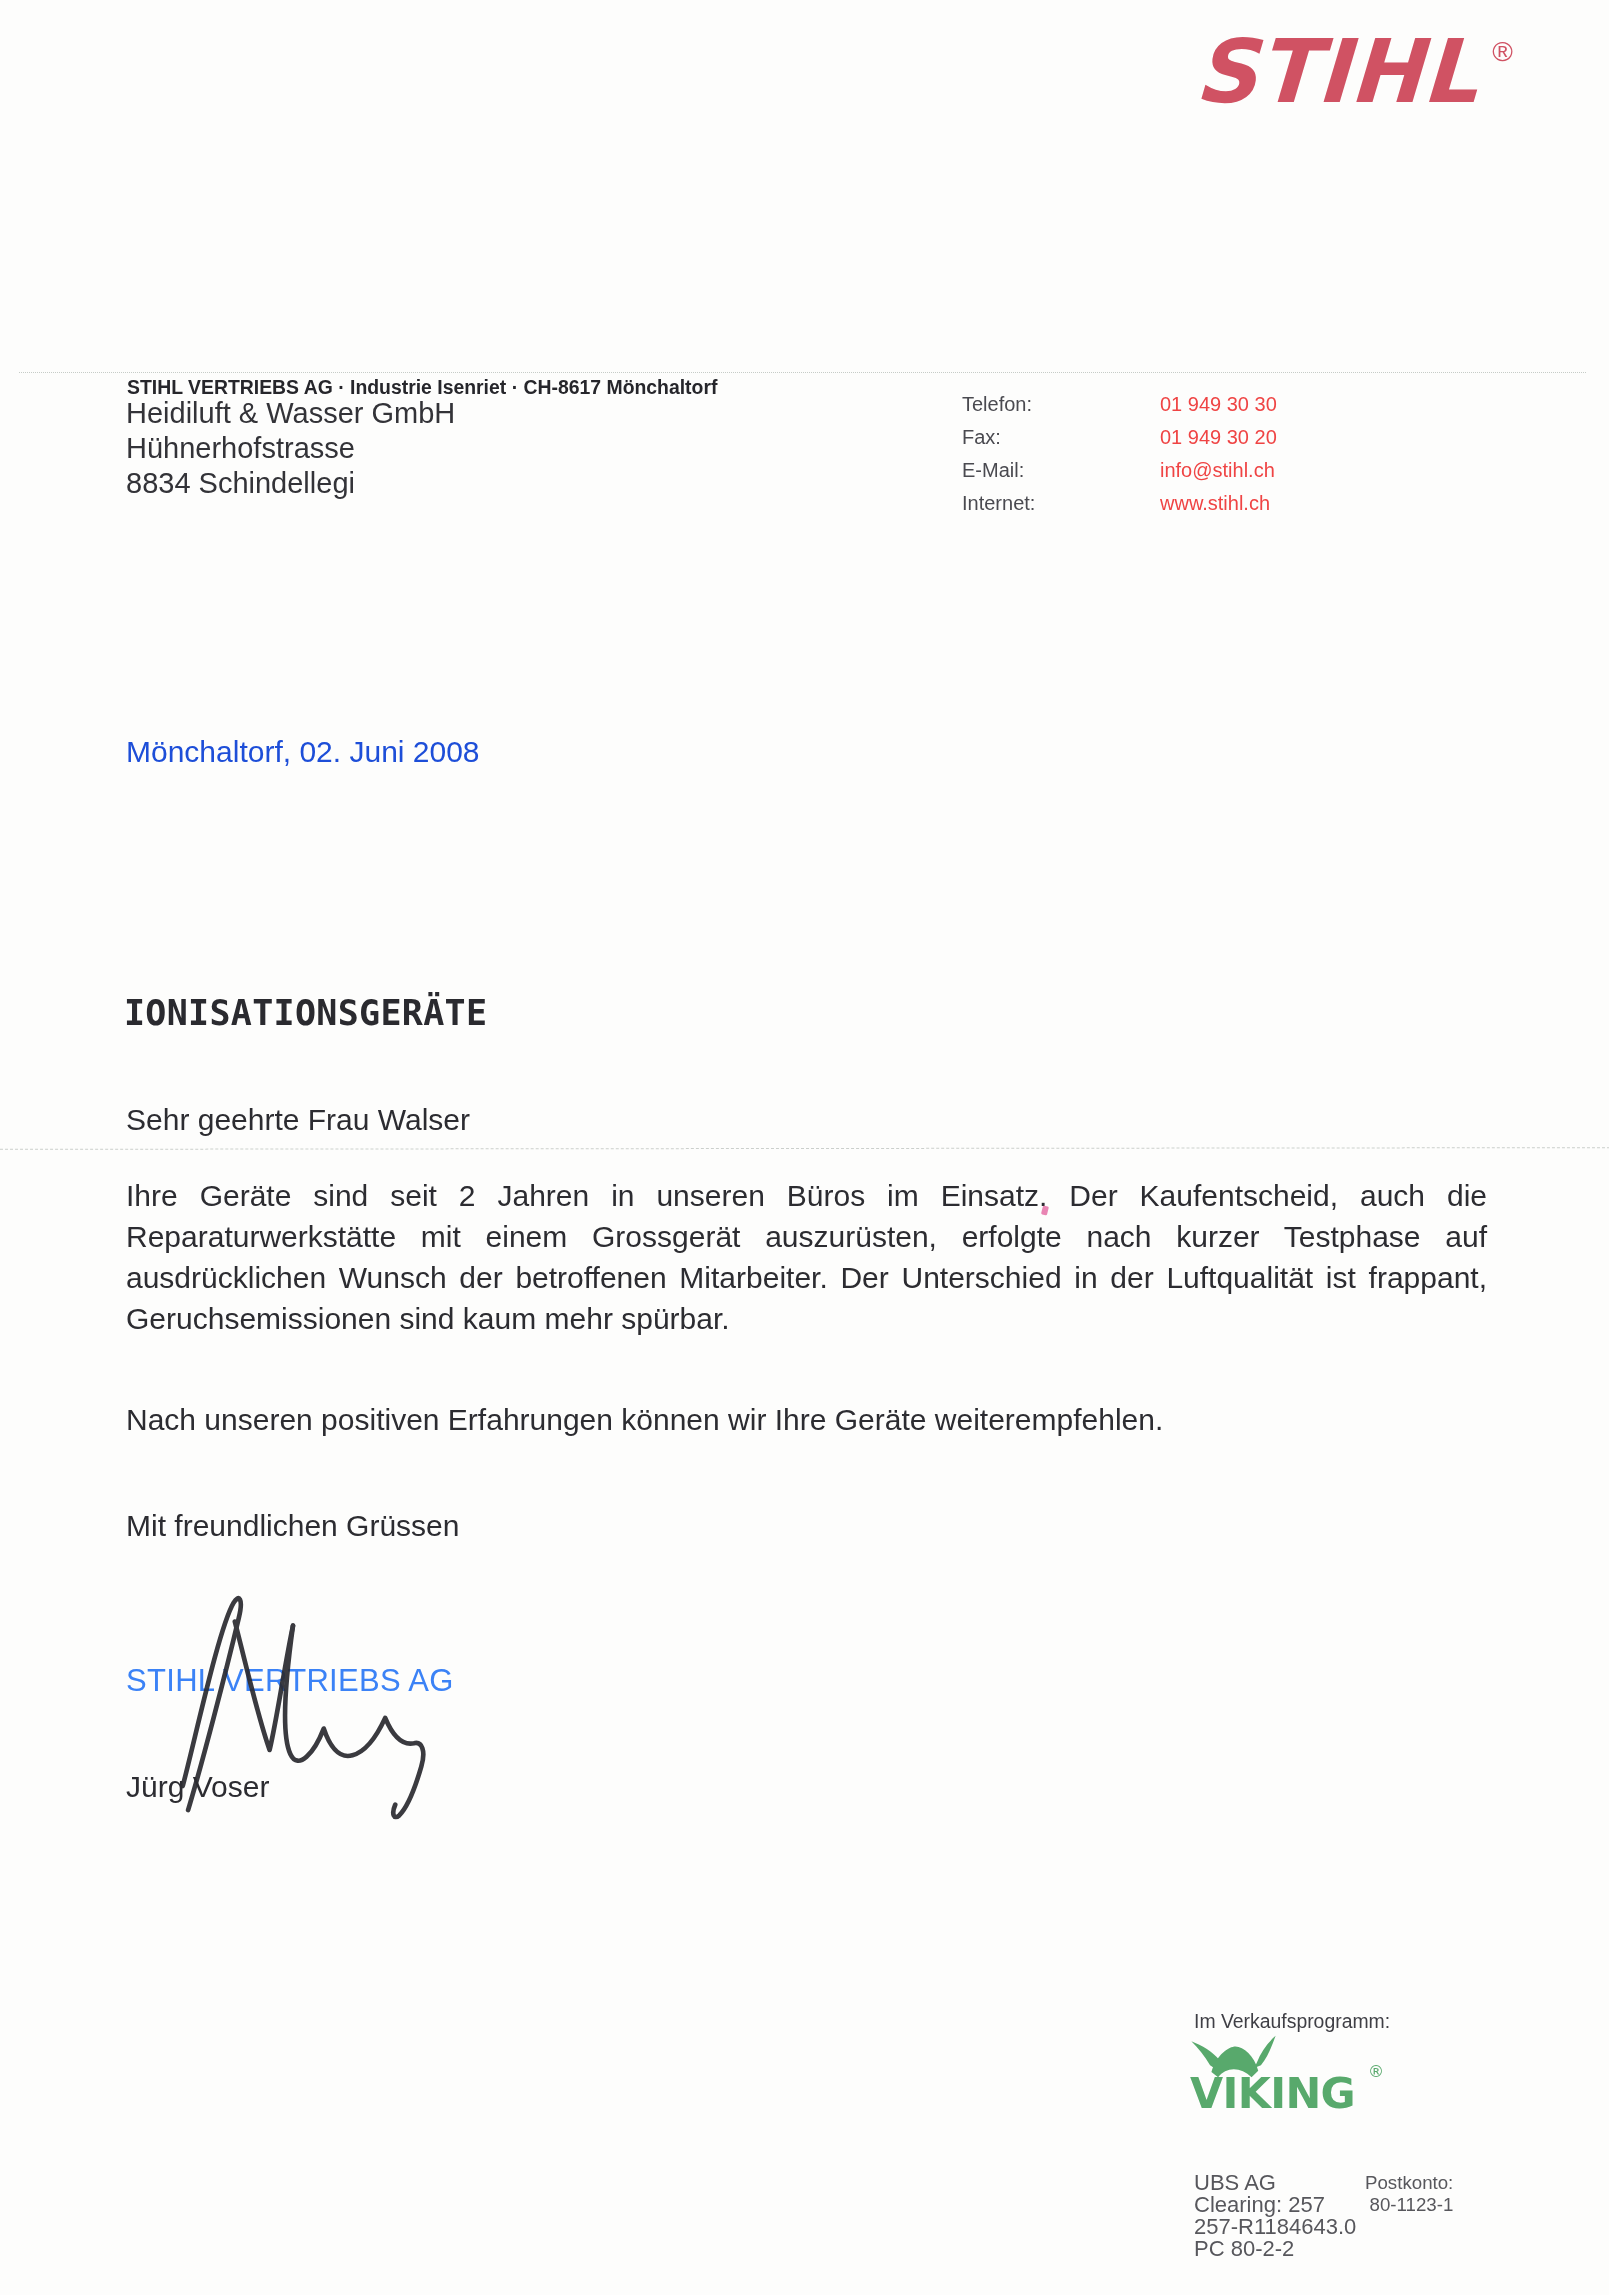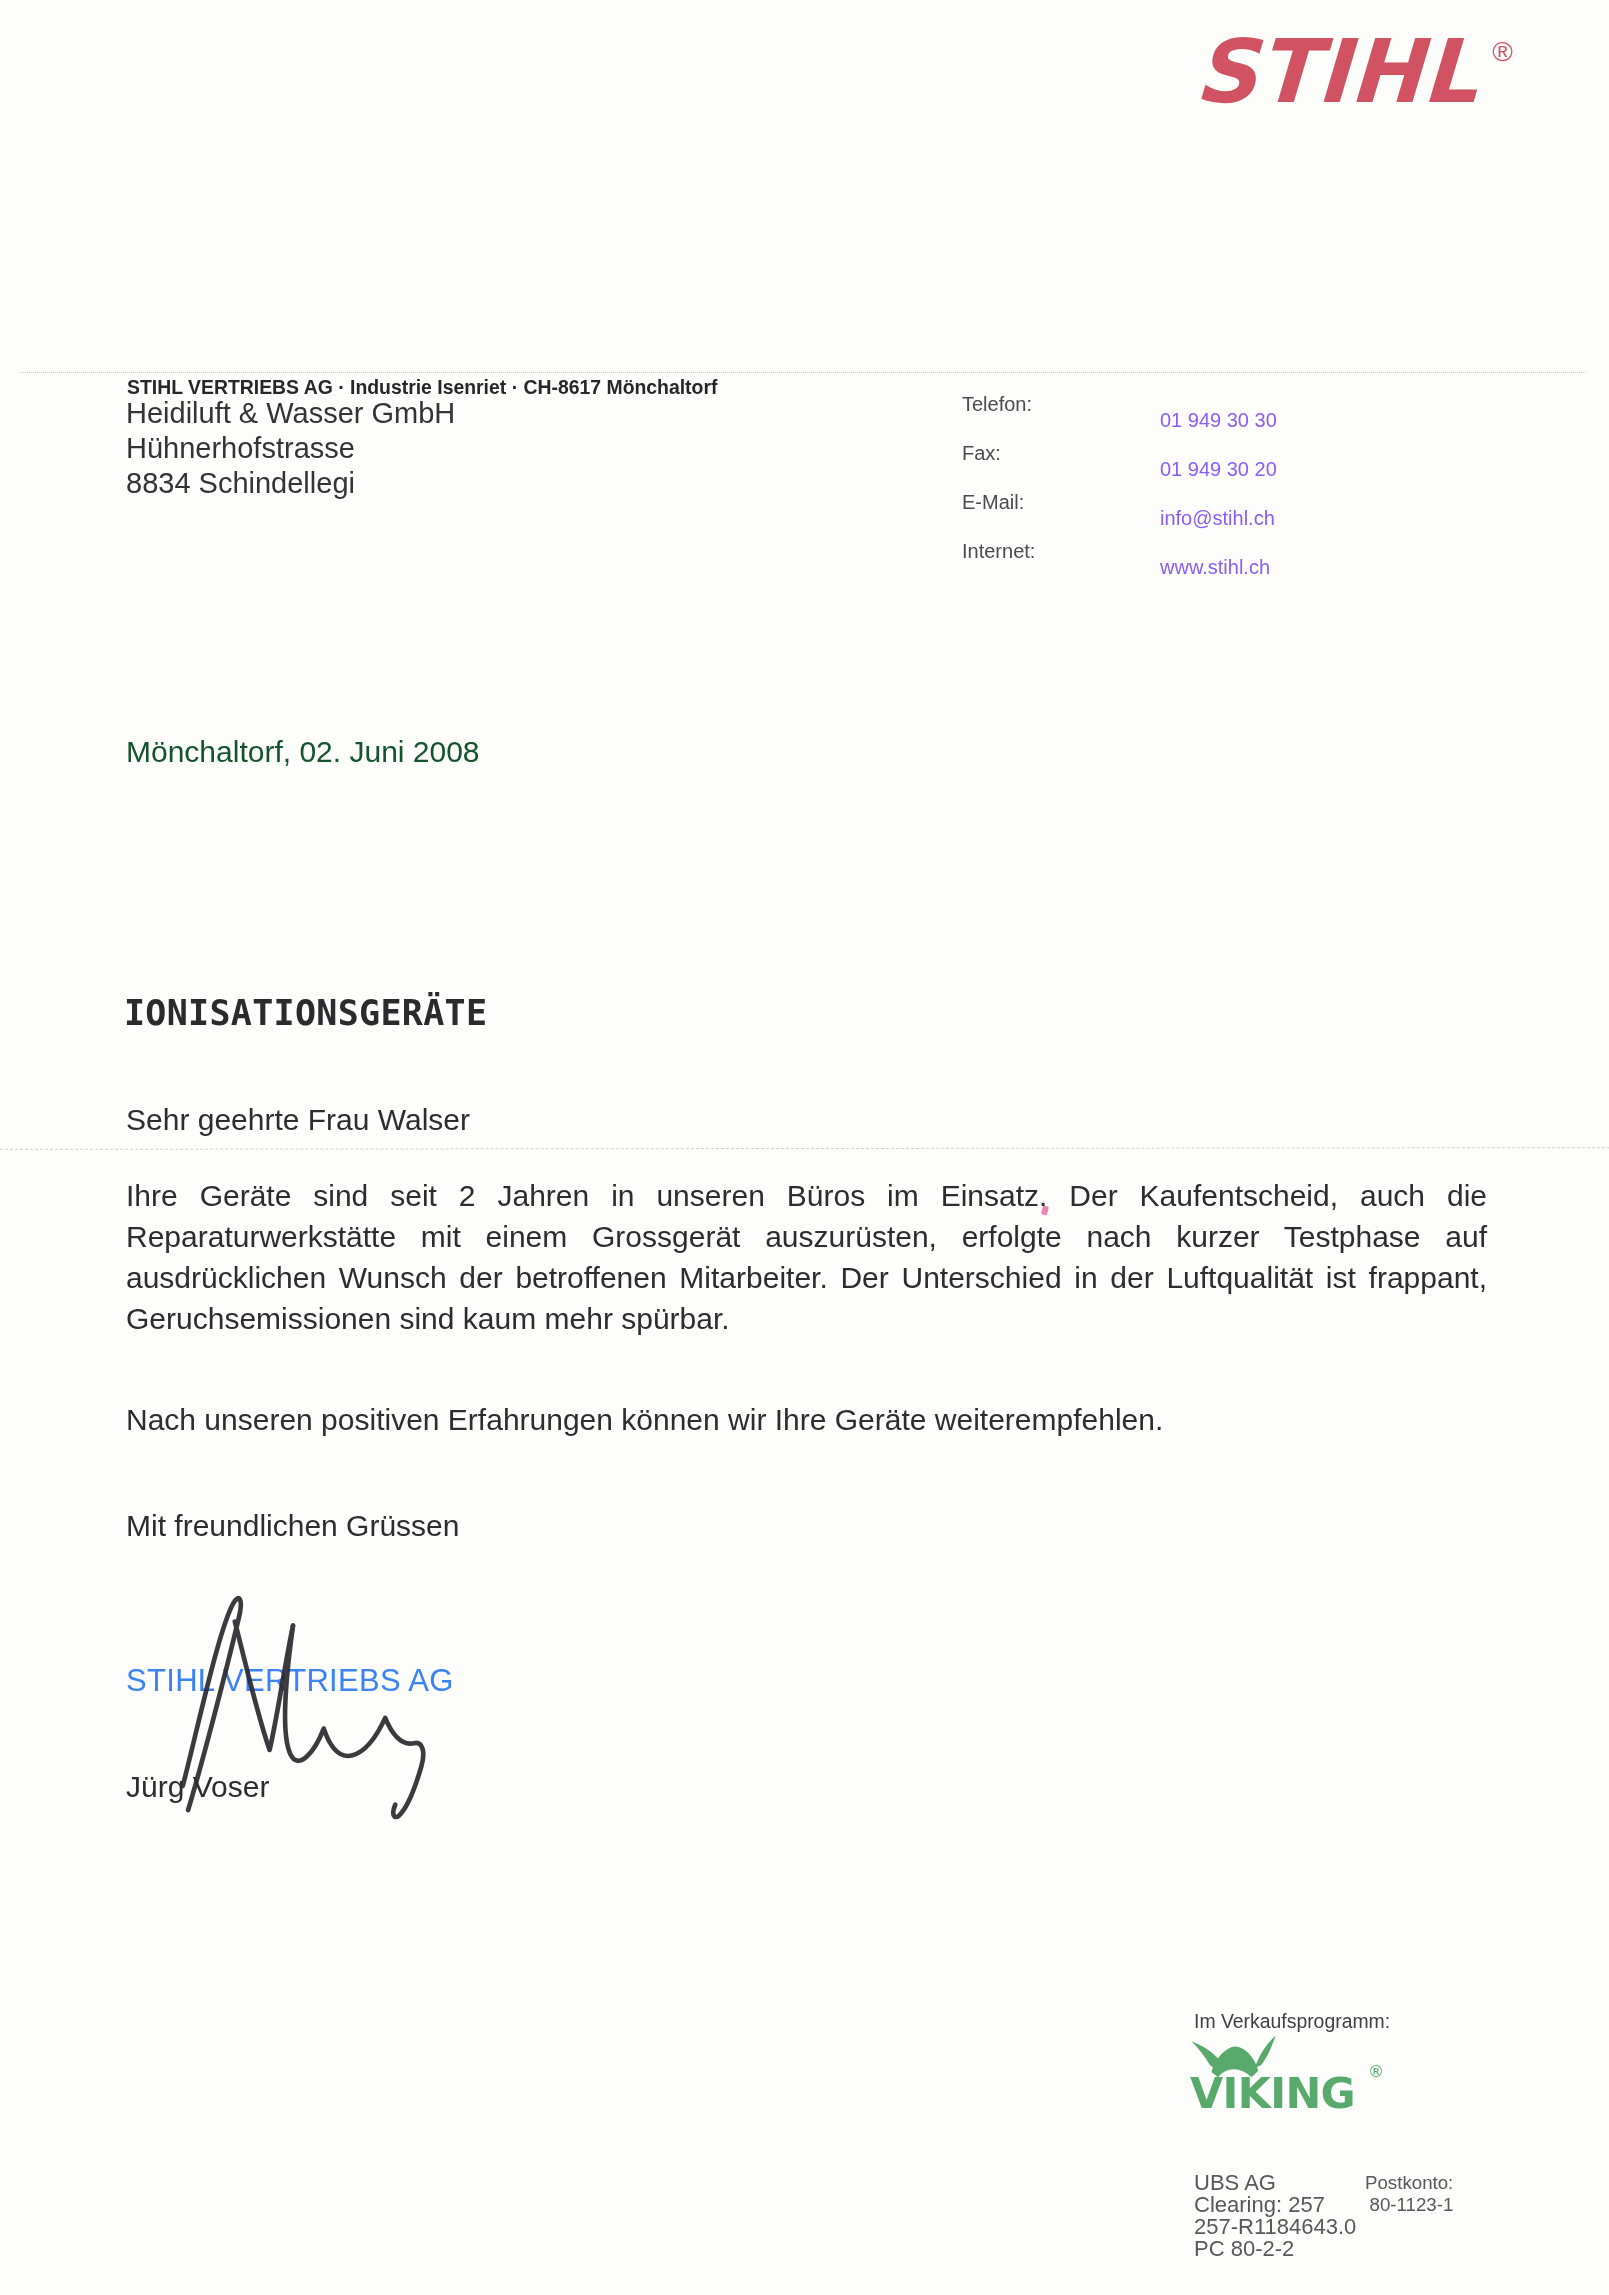--- a/index.html
+++ b/index.html
@@ -33,23 +33,23 @@
   .dotted-sep{left:18.7px;top:372px;width:1567px;height:0;
     border-top:1.3px dotted #aab3ab;opacity:.65;}
   .wavy-sep{left:0px;top:1148px;width:1610px;height:0;
     border-top:1.3px dashed #9aa39d;opacity:.5;transform:rotate(-0.06deg);}
 
   
   .recipient{left:126px;top:396px;font-size:29px;line-height:35px;color:#333338;}
   .contact{left:962px;top:388px;font-size:20px;line-height:33px;}
   .contact-row{display:flex;}
   .contact-label{width:182px;text-align:left;color:#4a4a50;}
-  .contact-value{margin-left:16px;color:#8b5cf6;margin-top:16px;}
+  .contact-value{margin-left:16px;color:#ef4444;}
 
-  .dateline{left:126px;top:735px;font-size:30px;color:#14532d;text-align:right;}
+  .dateline{left:126px;top:735px;font-size:30px;color:#1d4ed8;text-align:right;}
 
   .subject{
     left:124px;top:993px;
     font-family:"DejaVu Sans Mono", monospace;
     font-weight:bold;font-size:35px;letter-spacing:0.3px;color:#2a2a2f;
   }
 
   .salutation{left:126px;top:1103px;font-size:30px;color:#2c2c31;}
 
   .para1{

